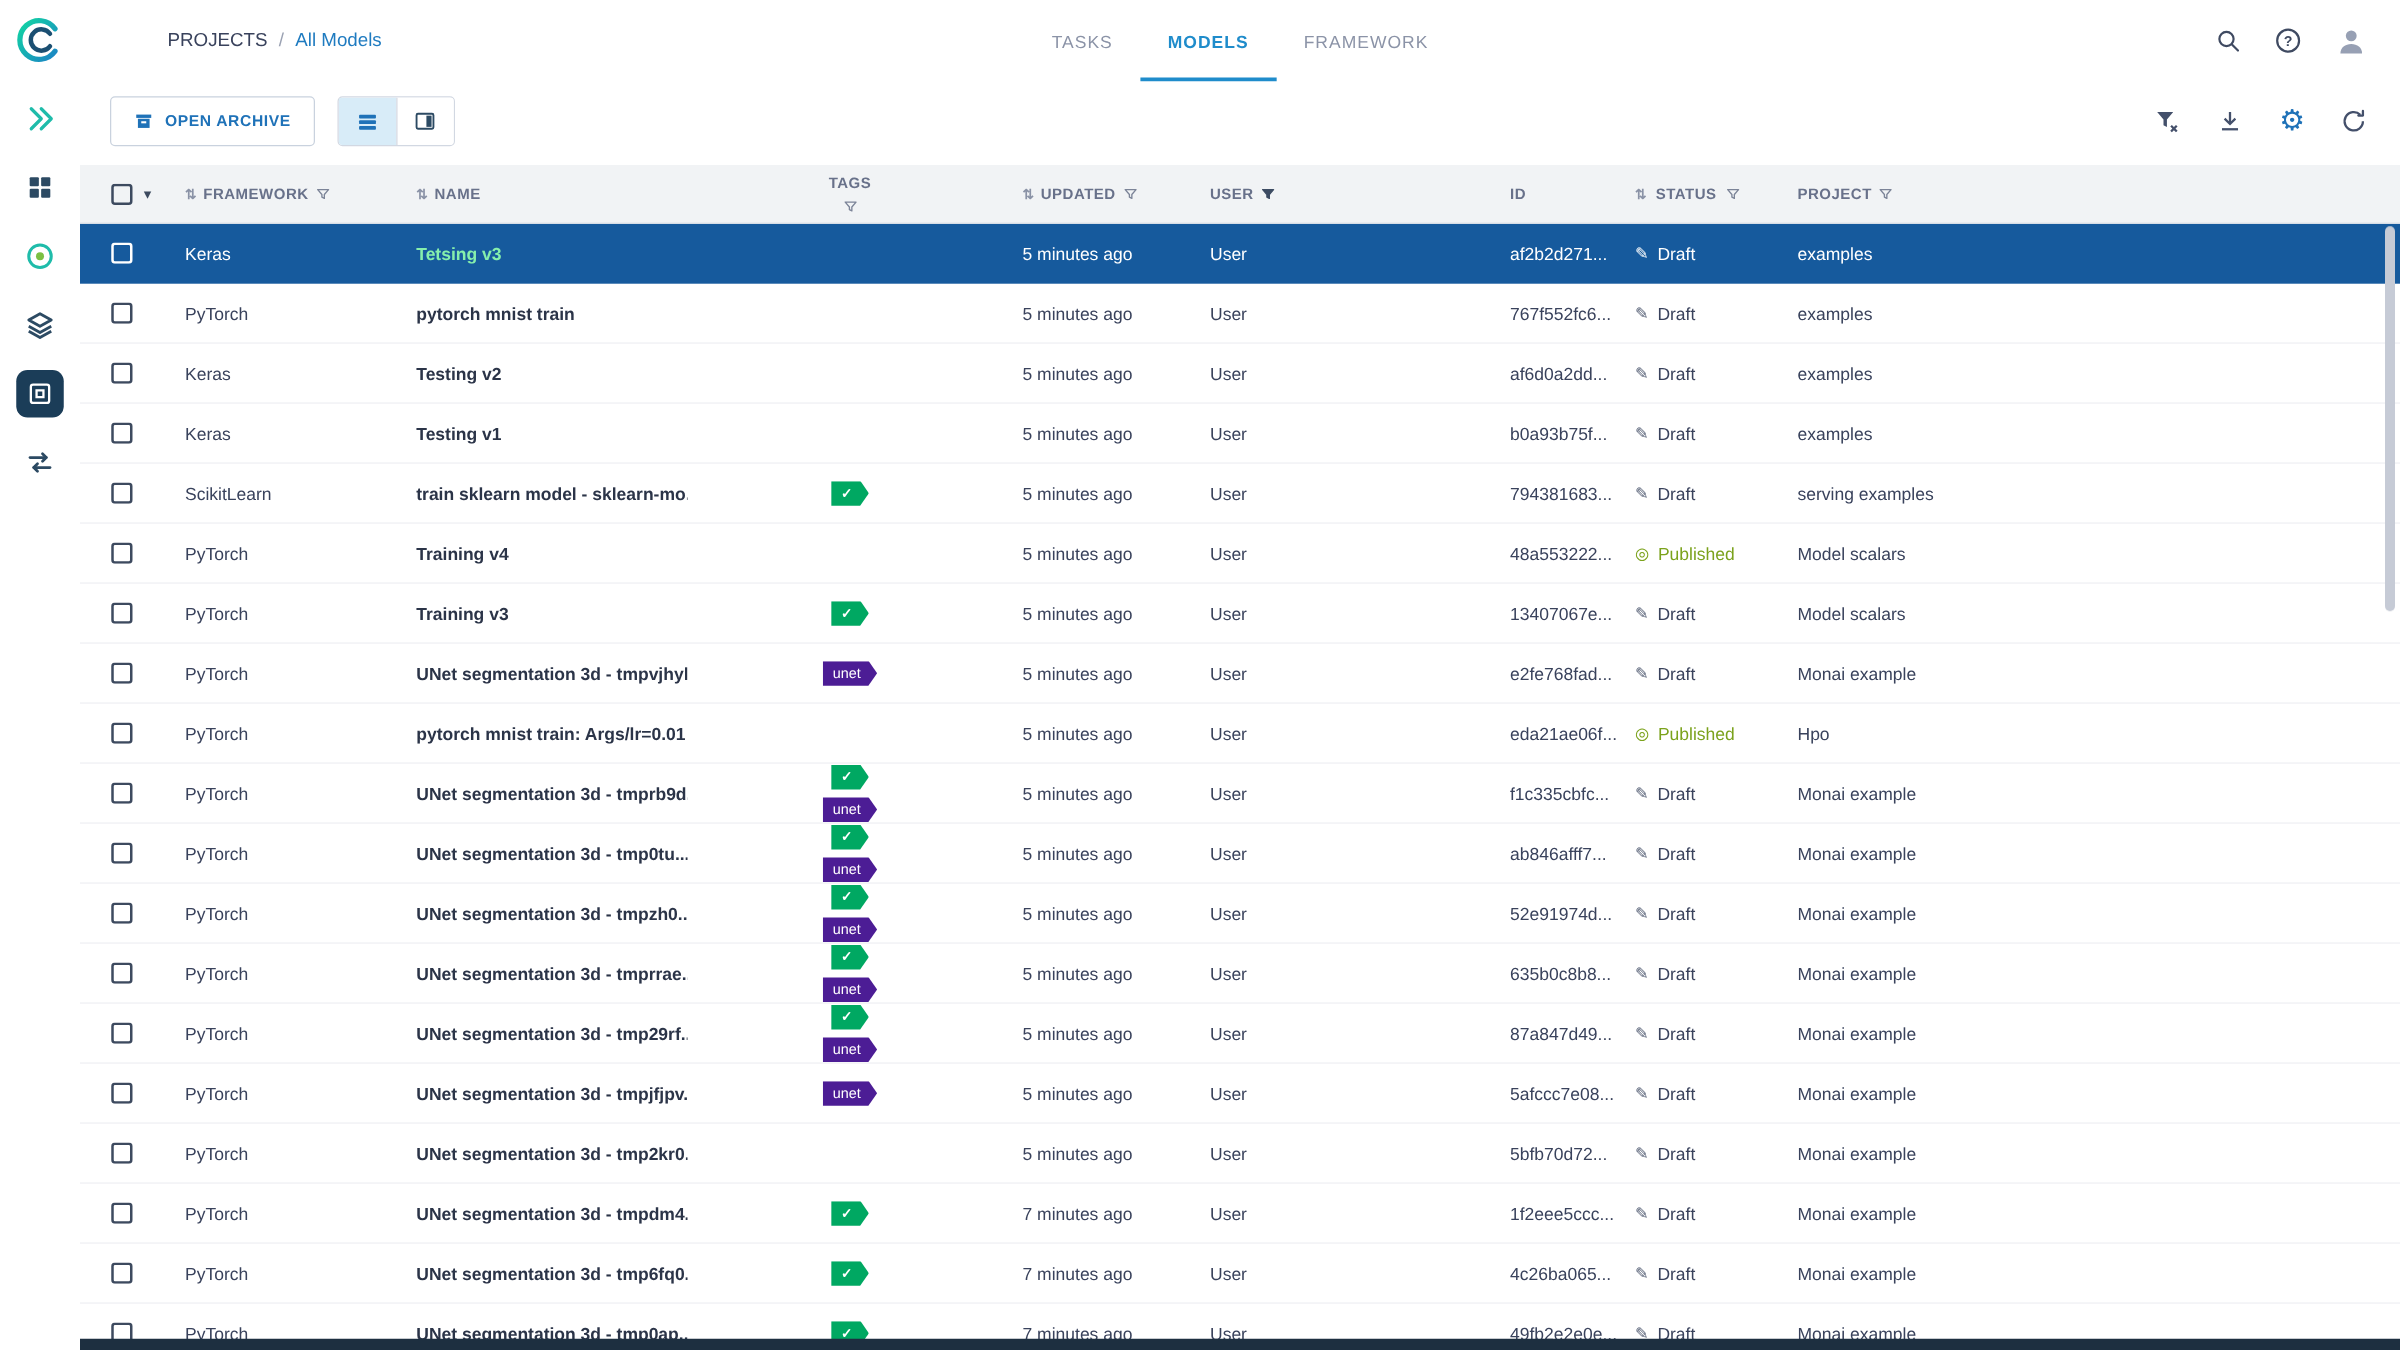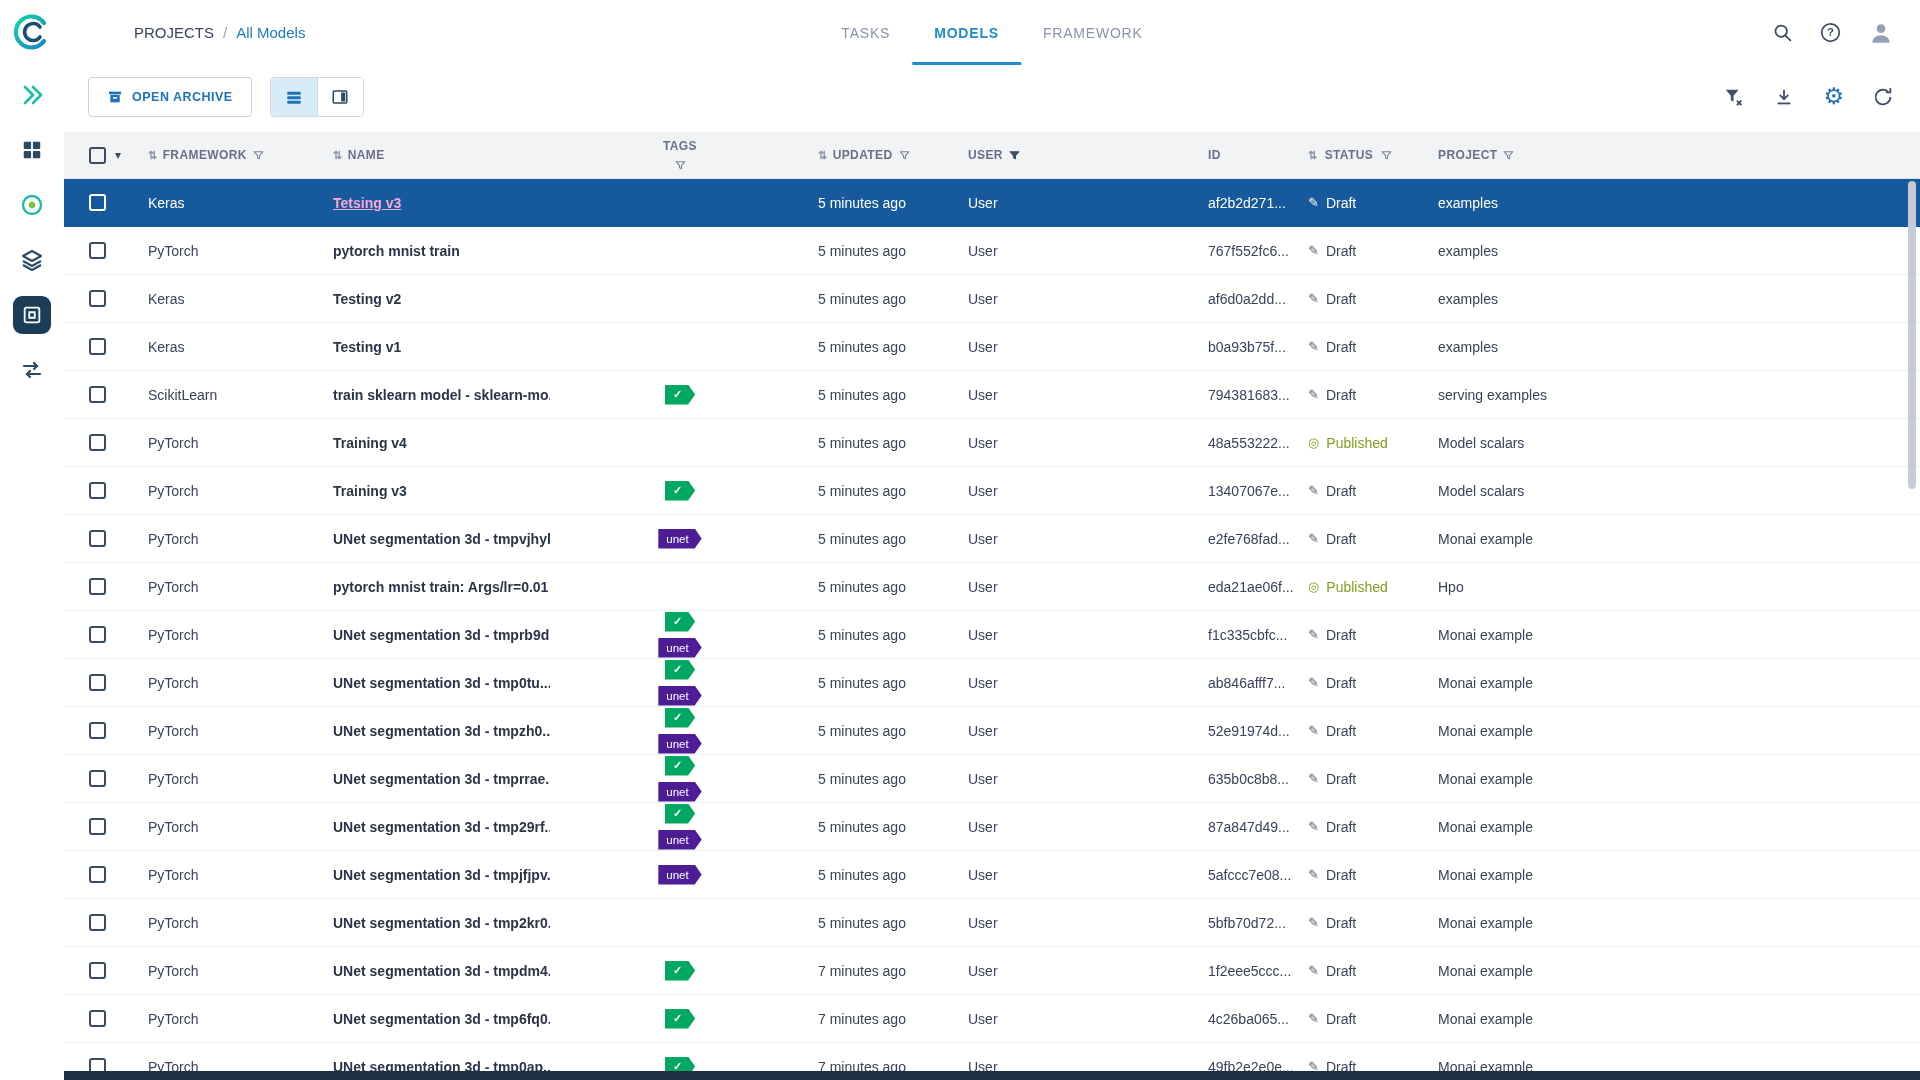--- a/index.html
+++ b/index.html
@@ -70,21 +70,21 @@
 
   .checkbox { width:17px; height:17px; border:2px solid #3d4a5f; border-radius:3px;
     background:transparent; flex-shrink:0; cursor:pointer; }
   .caret { margin-left:9px; font-size:12px; color:#3d4a5f; cursor:pointer; }
 
   .tbody { flex:1; overflow:hidden; }
   .row { display:flex; align-items:center; height:48px; border-bottom:1px solid #ebedf1;
     font-size:14px; color:#39425c; cursor:pointer; background:#fff; }
   .row .name { font-weight:bold; color:#2b3448; }
   .row.selected { background:#165a9d; border-bottom-color:#165a9d; color:#fff; }
-  .row.selected .name { color:#f9a8d4;text-decoration:underline; }
+  .row.selected .name { color:#86efac; }
   .row.selected .checkbox { border-color:#fff; }
   .row.selected .status-icon, .row.selected .status-text { color:#fff; }
 
   .status-icon { font-size:13px; color:#555f75; }
   .status-text { color:inherit; }
   .col-status.published .status-icon, .col-status.published .status-text { color:#7ba21c; }
 
   .tag { height:20px; display:inline-flex; align-items:center; justify-content:center; color:#fff;
     font-size:11.5px; padding:0 13px 0 8px; flex-shrink:0;
     clip-path:polygon(0 0, calc(100% - 7px) 0, 100% 50%, calc(100% - 7px) 100%, 0 100%); }

